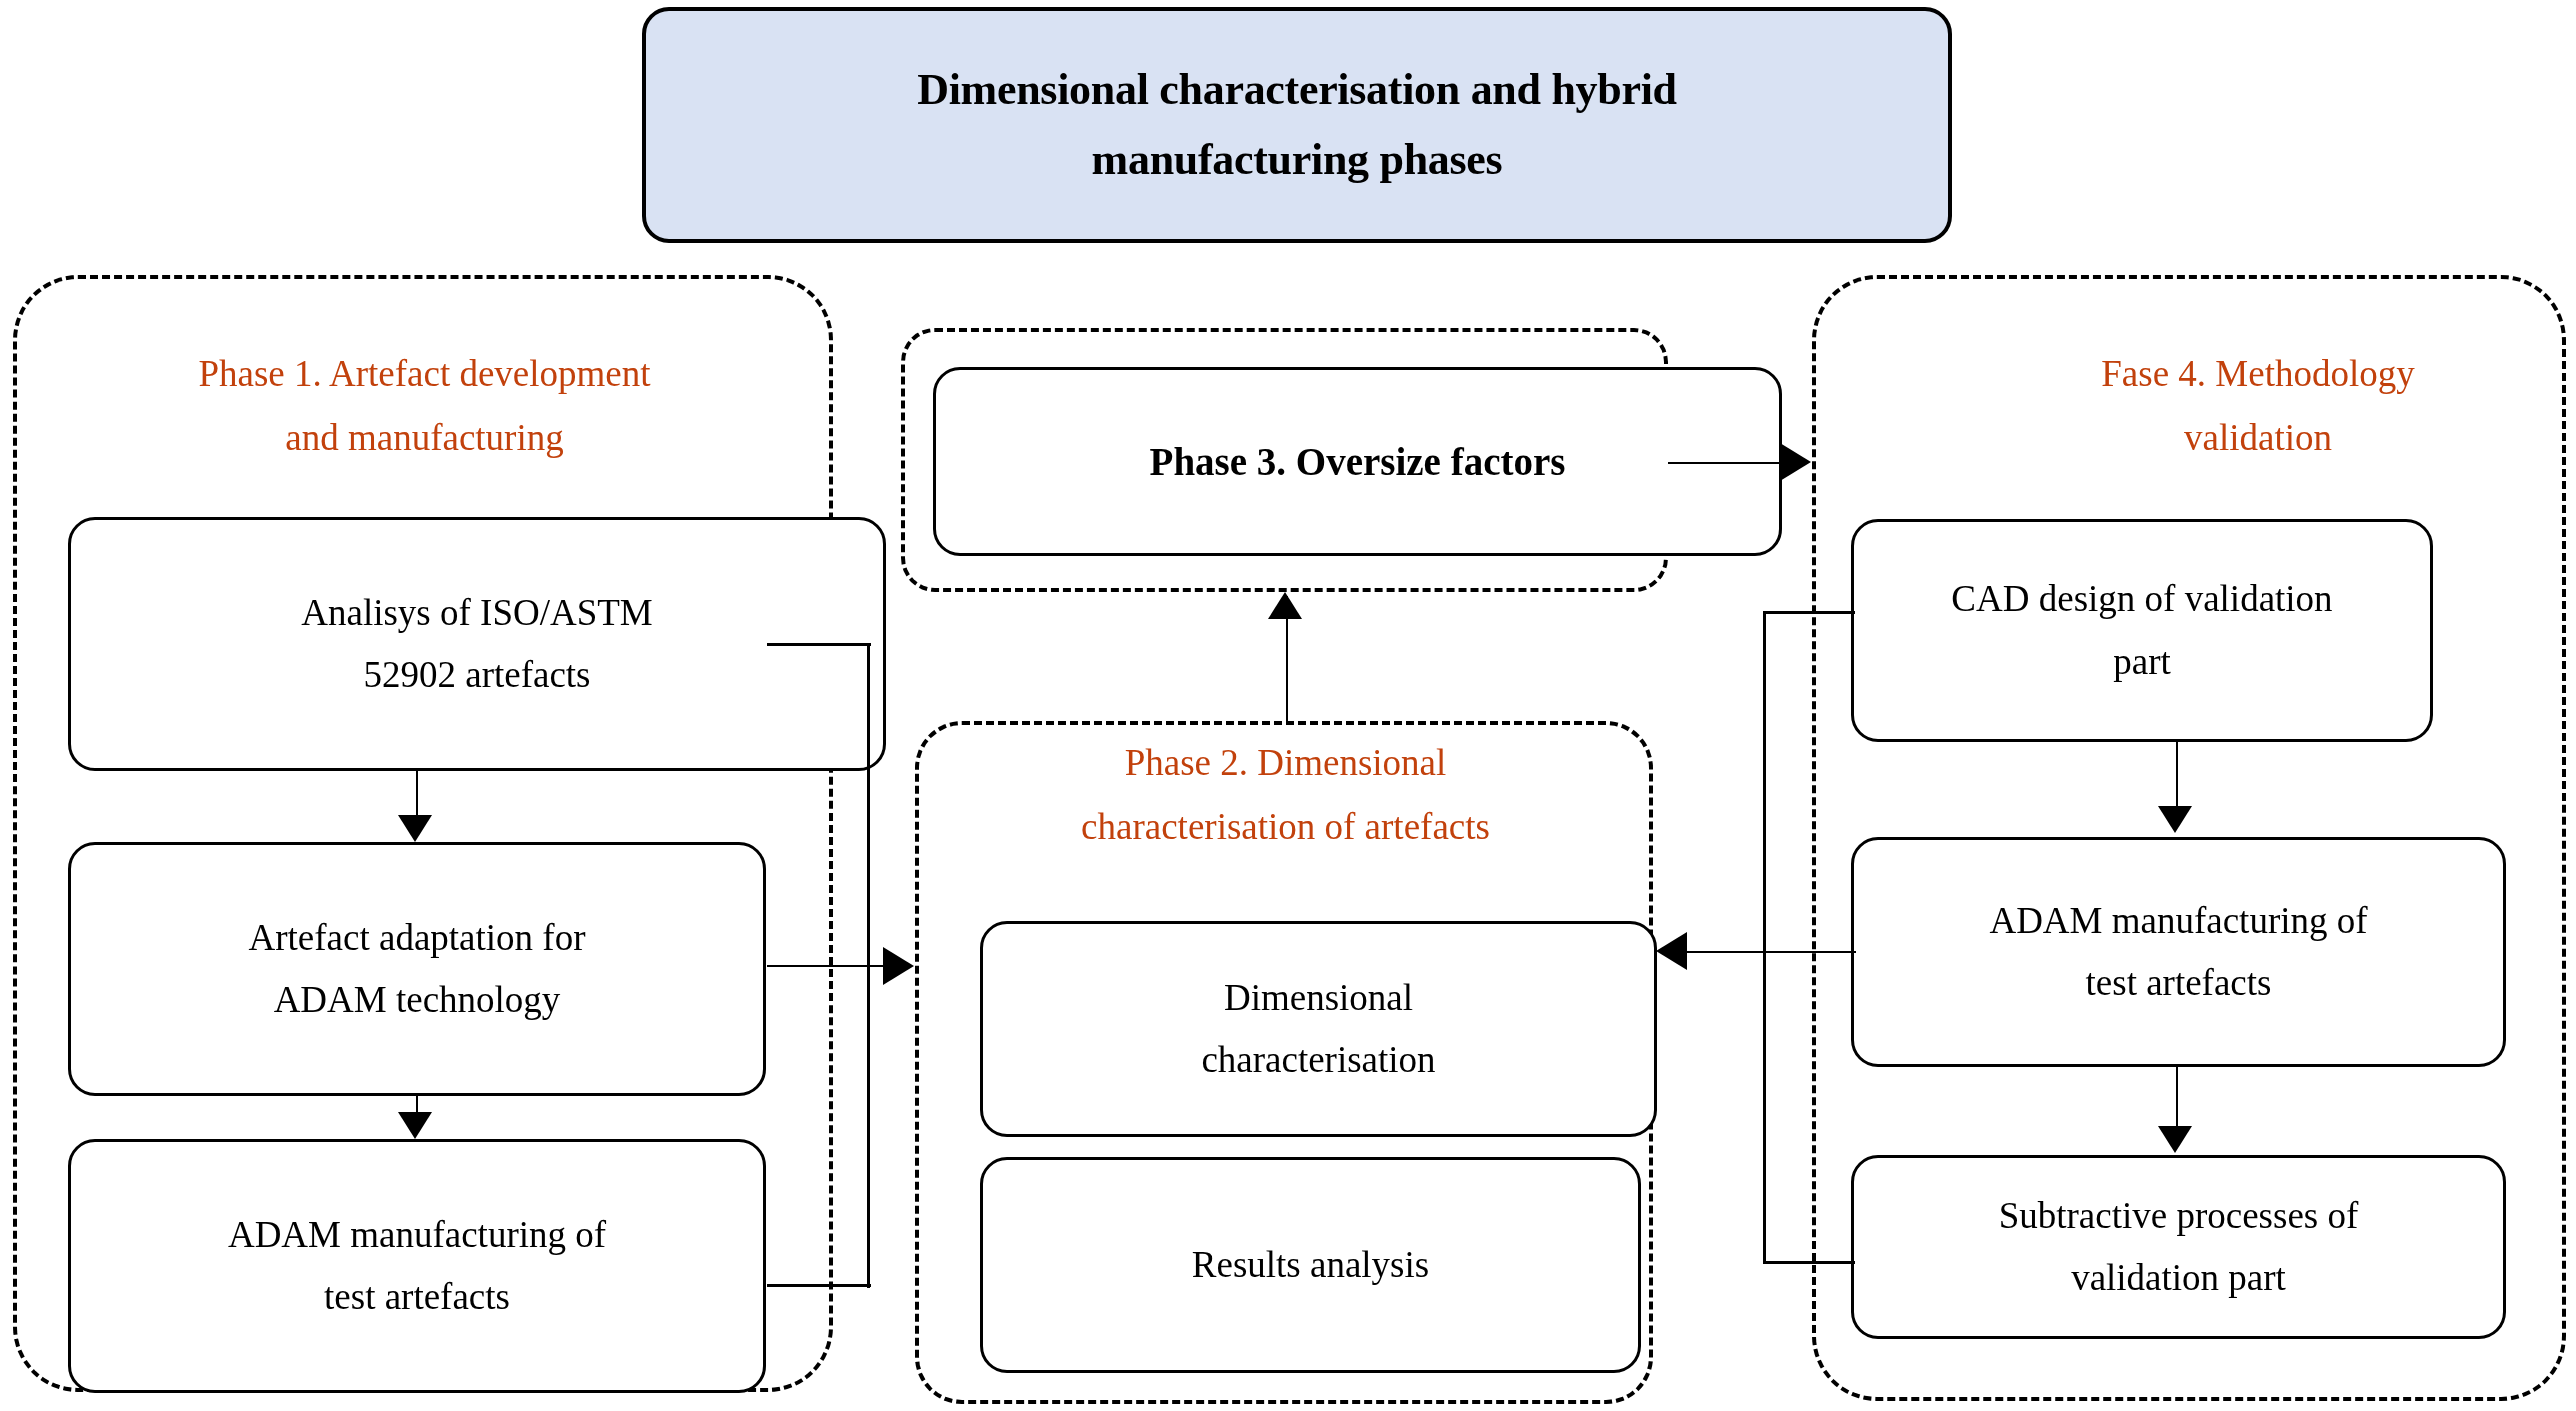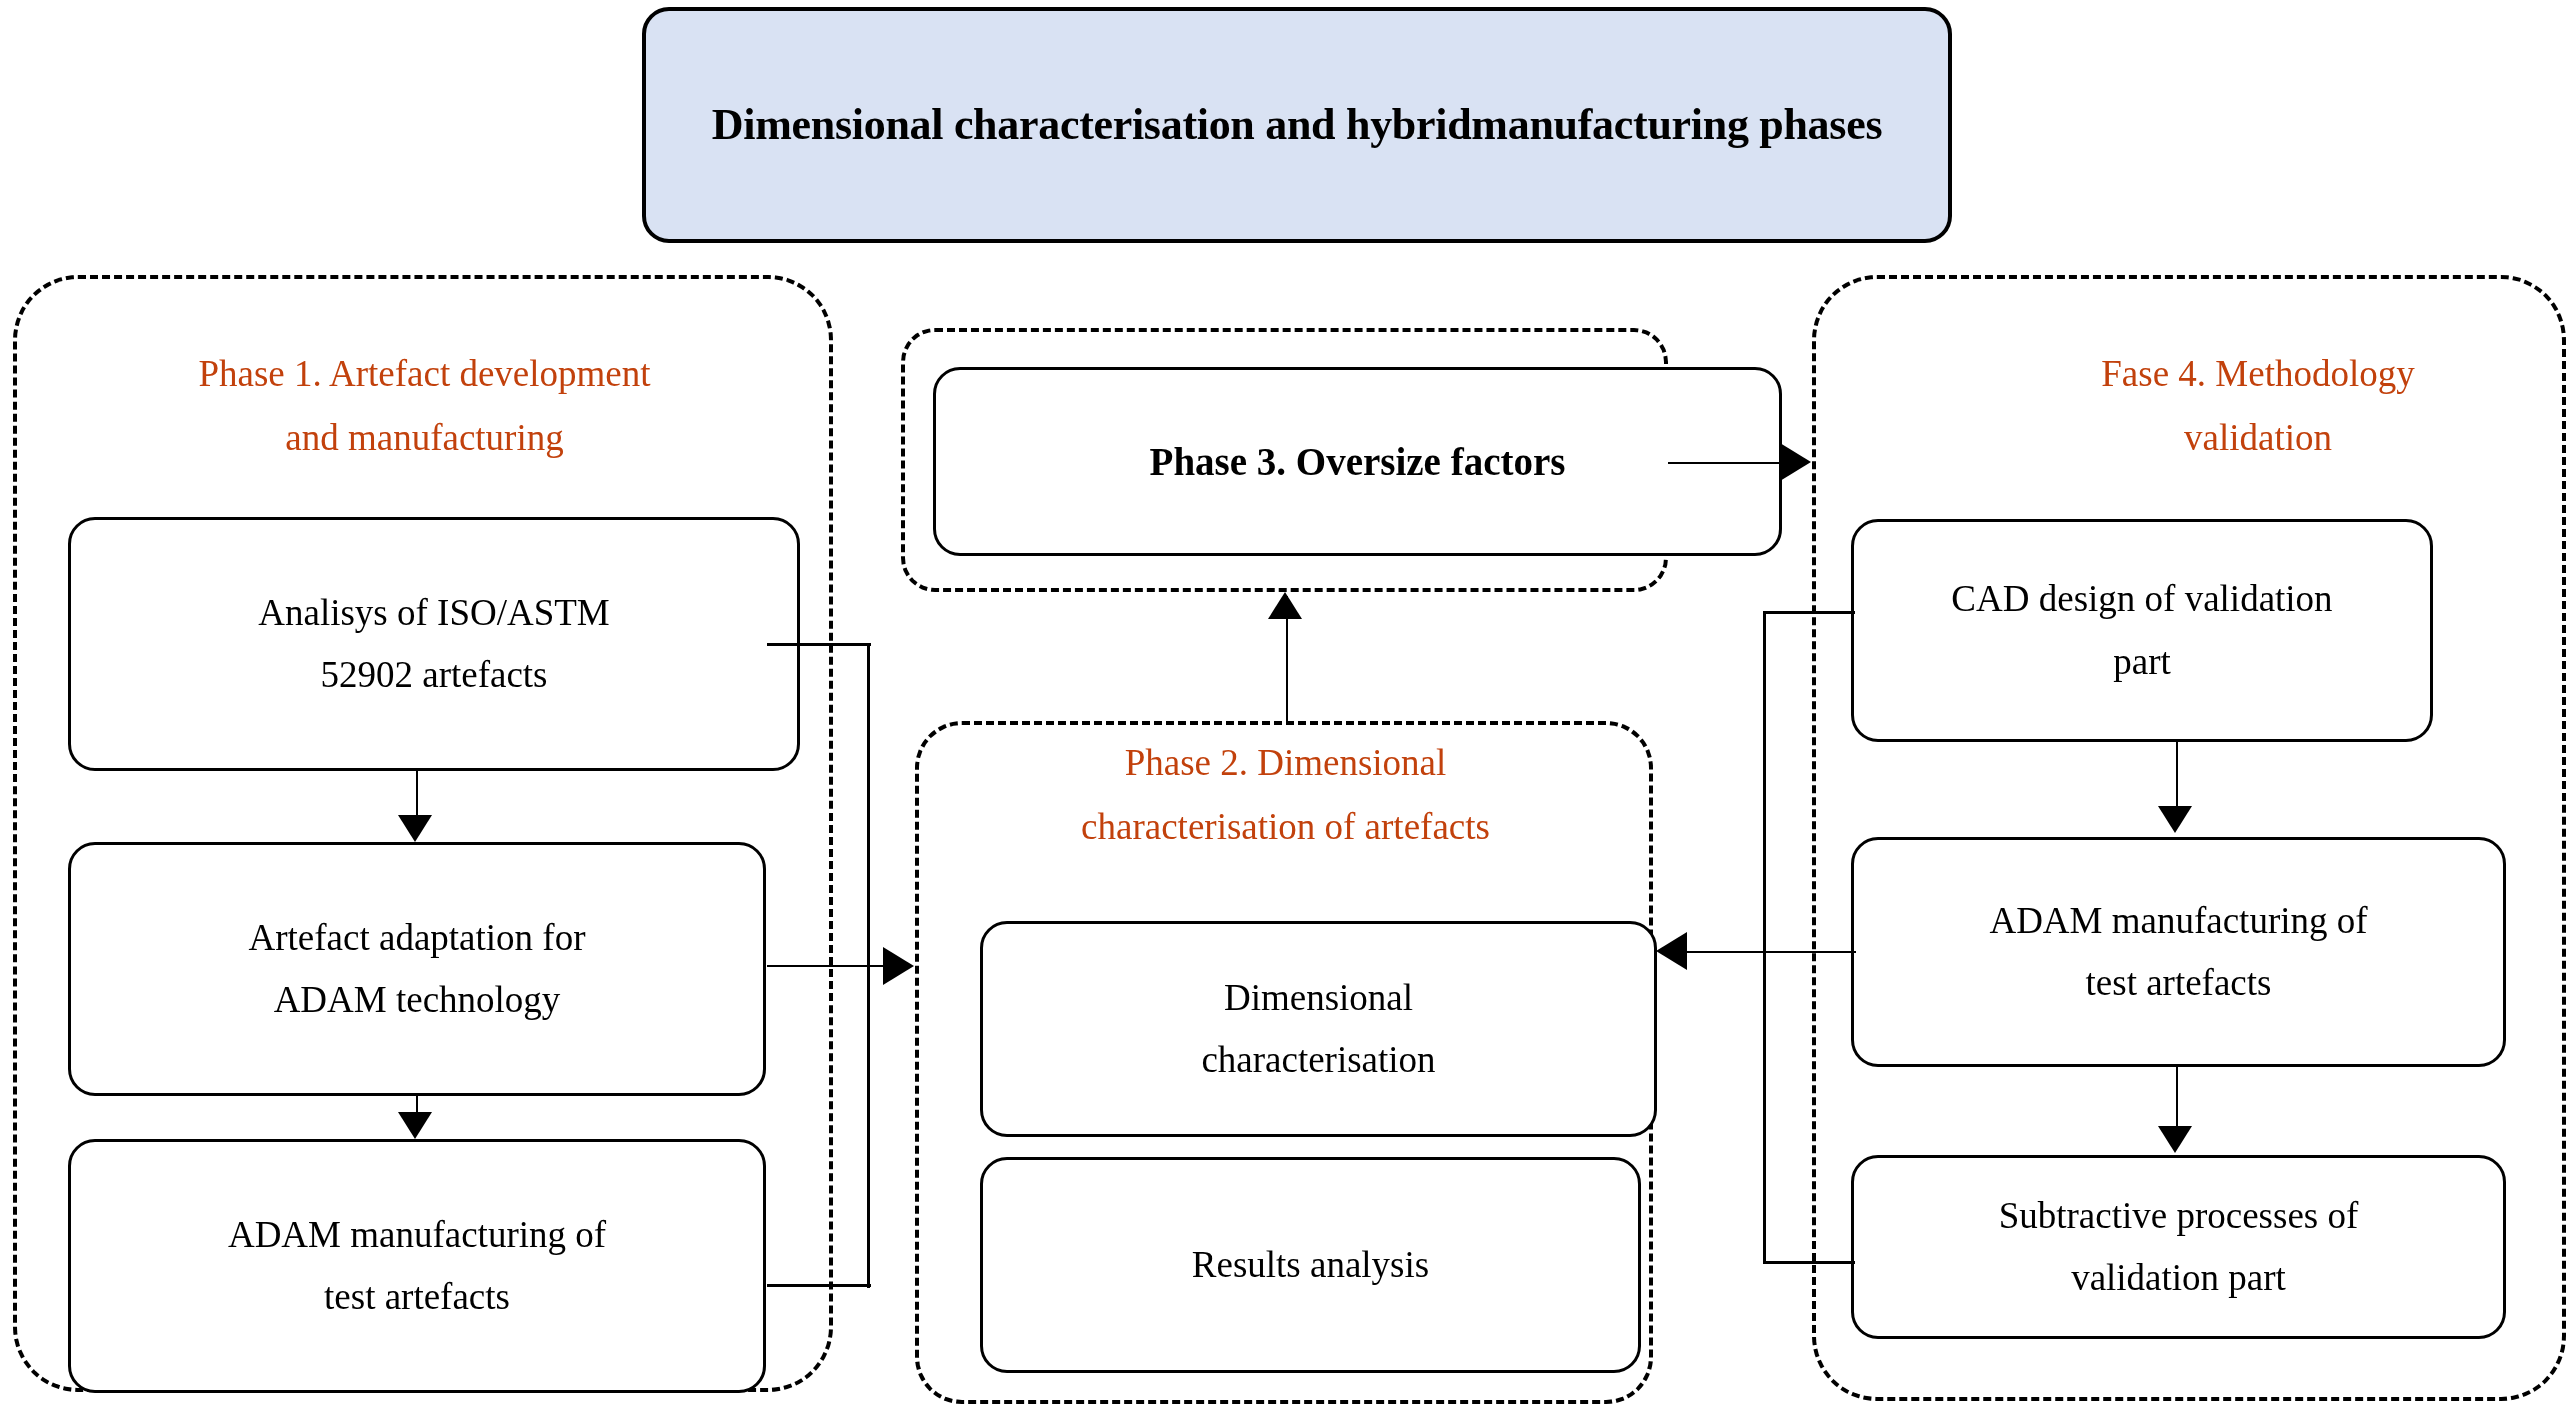--- a/index.html
+++ b/index.html
@@ -21,21 +21,21 @@
     position: absolute;
     left: 642px;
     top: 7px;
     width: 1310px;
     height: 236px;
     background: #d9e2f3;
     border: 4.1px solid #000000;
     border-radius: 27px;
     box-sizing: border-box;
     display: flex;
-    flex-direction: row;
+    flex-direction: column;
     align-items: center;
     justify-content: center;
     text-align: center;
   }
   .title-banner .line {
     font-size: 44px;
     font-weight: bold;
     color: #000000;
     line-height: 1.58;
     letter-spacing: -0.3px;
@@ -157,21 +157,21 @@
     <div class="line">manufacturing phases</div>
   </div>
 
   <div class="phase-container" id="phase1-container"></div>
 
   <div class="phase-heading" style="left:41px; top:342px; width:767px;">
     <div>Phase 1. Artefact development</div>
     <div>and manufacturing</div>
   </div>
 
-  <div class="proc-box" style="left:68px; top:517px; width:732px; height:254px;">
+  <div class="proc-box" style="left:68px; top:517px; width:818px; height:254px;">
     <div class="line">Analisys of ISO/ASTM</div>
     <div class="line">52902 artefacts</div>
   </div>
 
   <div class="proc-box" style="left:68px; top:842px; width:698px; height:254px;">
     <div class="line">Artefact adaptation for</div>
     <div class="line">ADAM technology</div>
   </div>
 
   <div class="proc-box" style="left:68px; top:1139px; width:698px; height:254px;">

